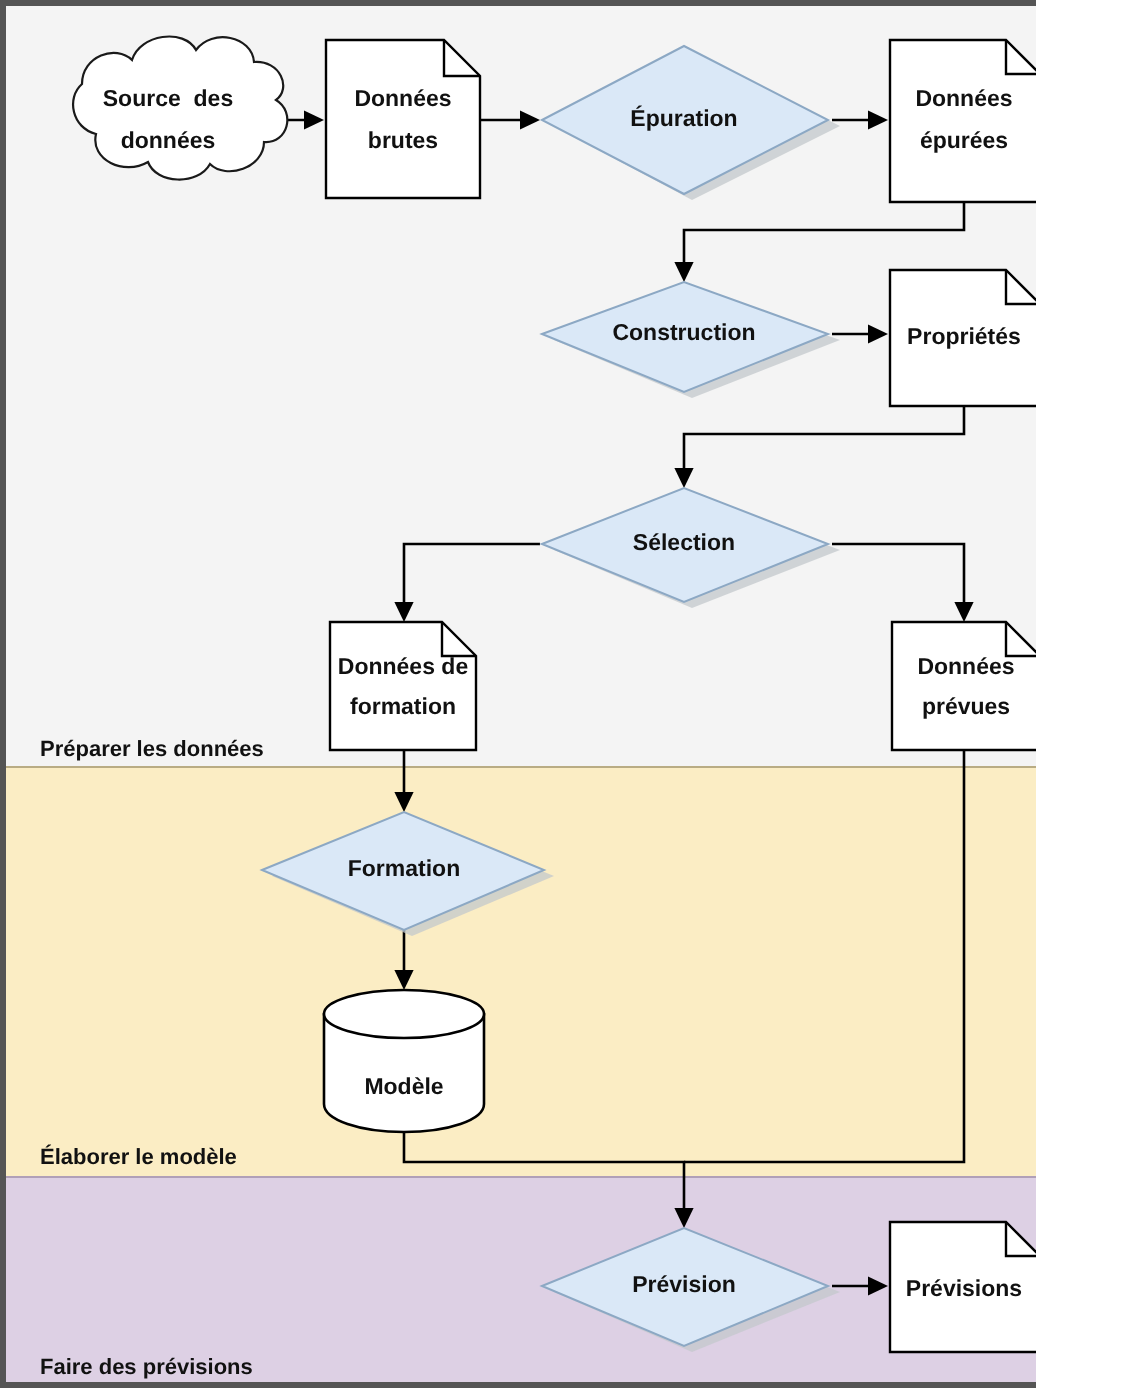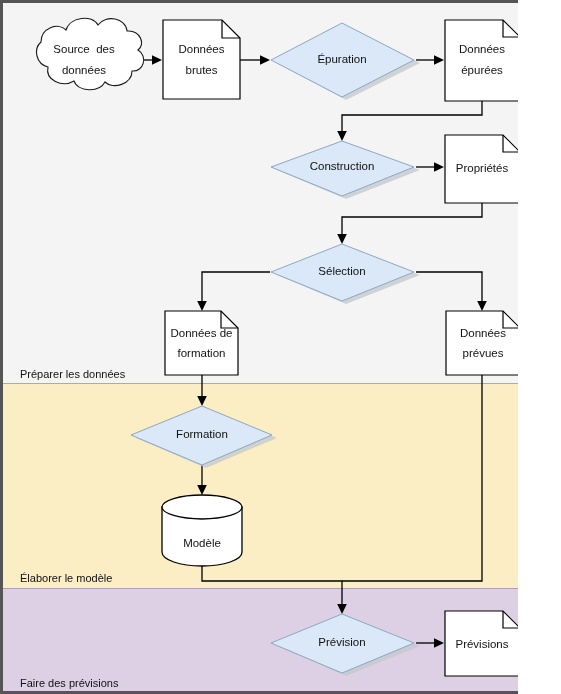--- a/index.html
+++ b/index.html
@@ -10,20 +10,21 @@
   }
   body {
     font-family: "Liberation Sans", sans-serif;
   }
   #canvas {
     position: relative;
     width: 518px;
     height: 694px;
     overflow: hidden;
     background: #a16207;
+    font-weight: bold;
   }
   #diagram-svg {
     position: absolute;
     left: 0;
     top: 0;
     width: 561px;
     height: 694px;
     display: block;
   }
   .node-label {

